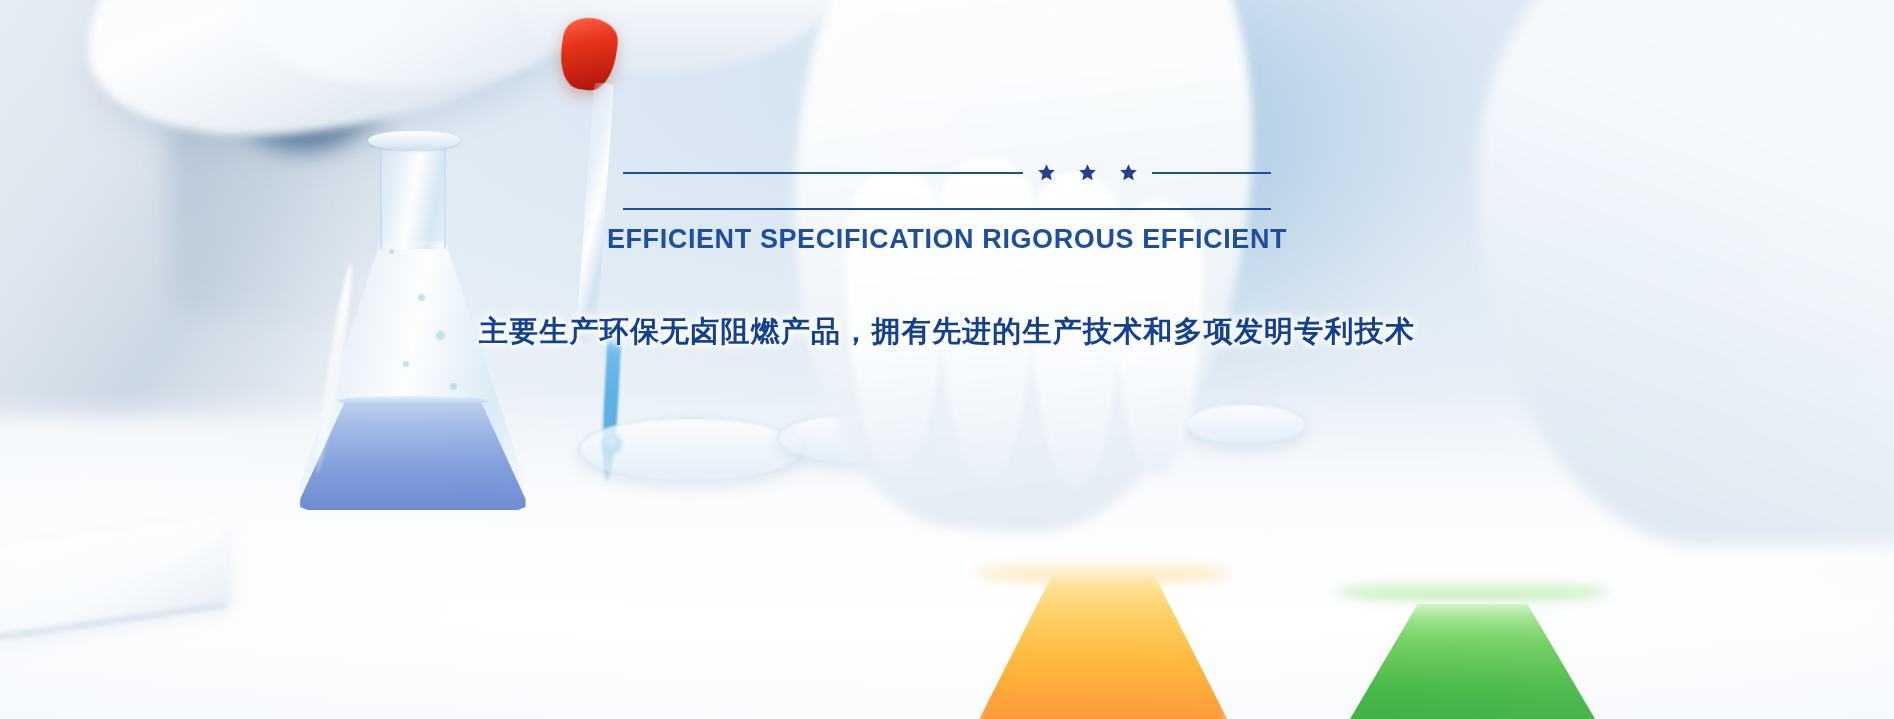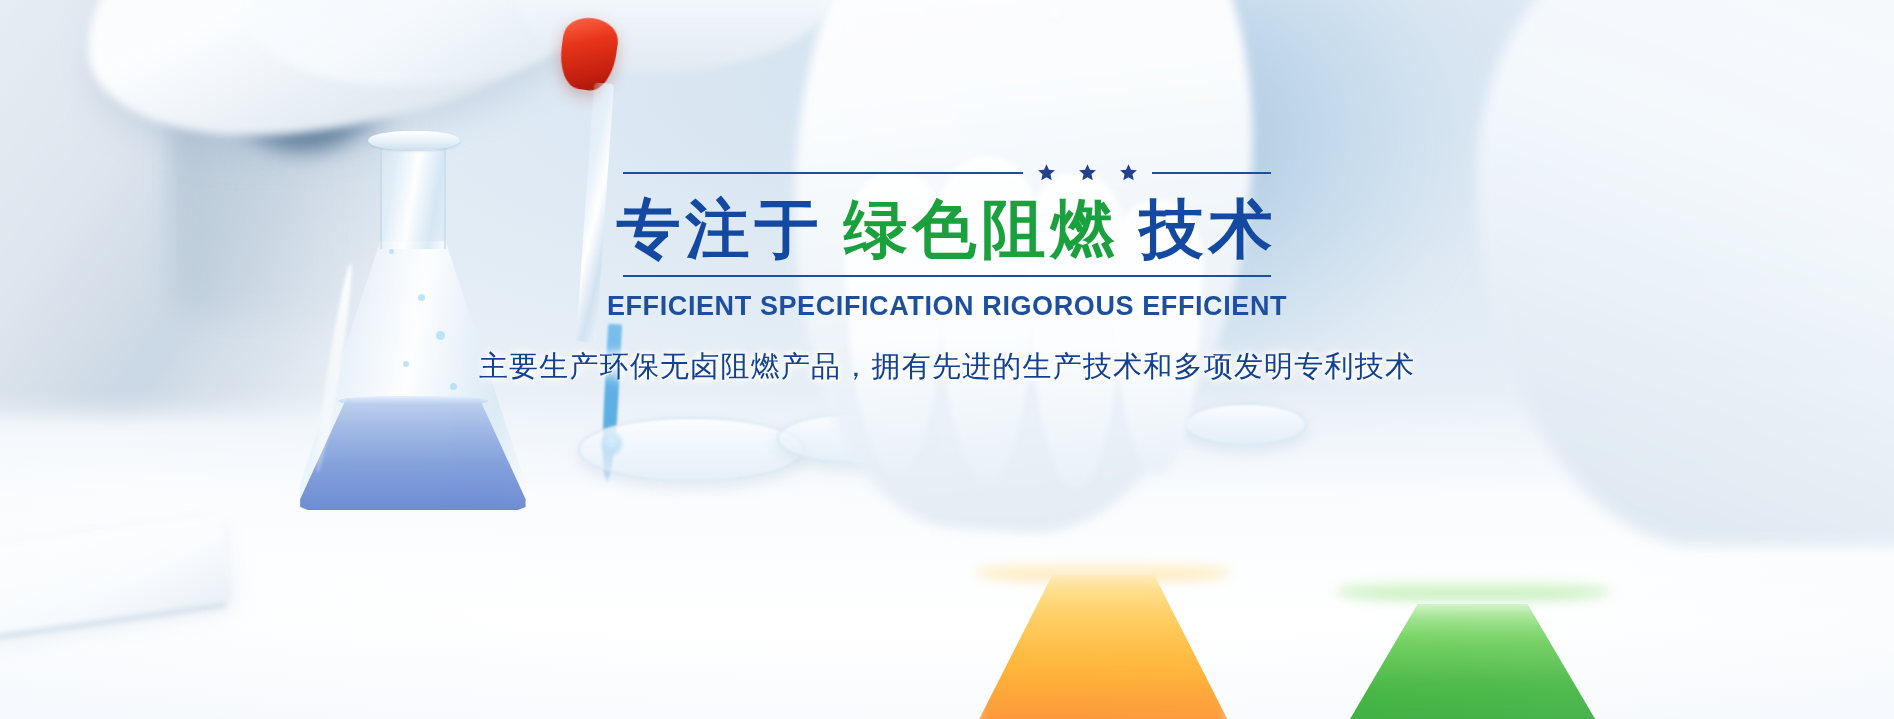--- a/index.html
+++ b/index.html
@@ -289,23 +289,23 @@
   .subtitle-en{
     margin-top:14px;
     font-size:27px;
     font-weight:700;
     letter-spacing:.6px;
     color:#1d4f9e;
     white-space:nowrap;
   }
 
   .tagline{
-    margin-top:25px;
+    margin-top:57px;
     font-size:29px;
-    font-weight:400;
+    font-weight:700;
     letter-spacing:1.2px;
     color:#14418f;
     white-space:nowrap;
     text-shadow:
       0 0 7px #ffffff, 0 0 7px #ffffff, 0 0 12px #ffffff,
       0 0 16px rgba(255,255,255,.95), 1px 1px 0 rgba(255,255,255,.9);
   }
 </style>
 </head>
 <body>
@@ -378,27 +378,20 @@
         <svg class="star" viewBox="0 0 24 24">
           <path fill="currentColor" d="M12 1.6l3.1 6.9 7.5.8-5.6 5 1.6 7.4L12 17.9 5.4 21.7 7 14.3 1.4 9.3l7.5-.8z"></path>
         </svg>
         <svg class="star" viewBox="0 0 24 24">
           <path fill="currentColor" d="M12 1.6l3.1 6.9 7.5.8-5.6 5 1.6 7.4L12 17.9 5.4 21.7 7 14.3 1.4 9.3l7.5-.8z"></path>
         </svg>
       </div>
       <div class="rule-line short"></div>
     </div>
 
-    <h1 class="headline">
-      <span class="h-blue">专注于</span>
-      <span class="h-gap"></span>
-      <span class="h-green">绿色阻燃</span>
-      <span class="h-gap"></span>
-      <span class="h-blue">技术</span>
-    </h1>
 
     <div class="rule-bottom"></div>
 
     <div class="subtitle-en">EFFICIENT SPECIFICATION RIGOROUS EFFICIENT</div>
 
     <div class="tagline">主要生产环保无卤阻燃产品，拥有先进的生产技术和多项发明专利技术</div>
   </div>
 </div>
 
 </body></html>

